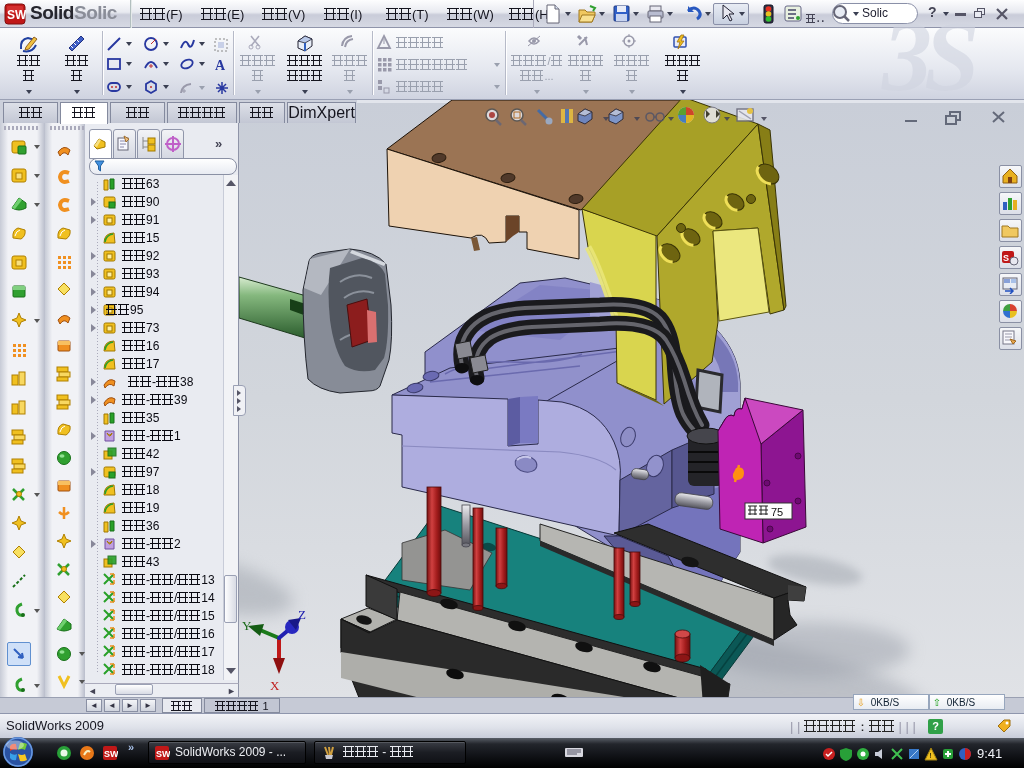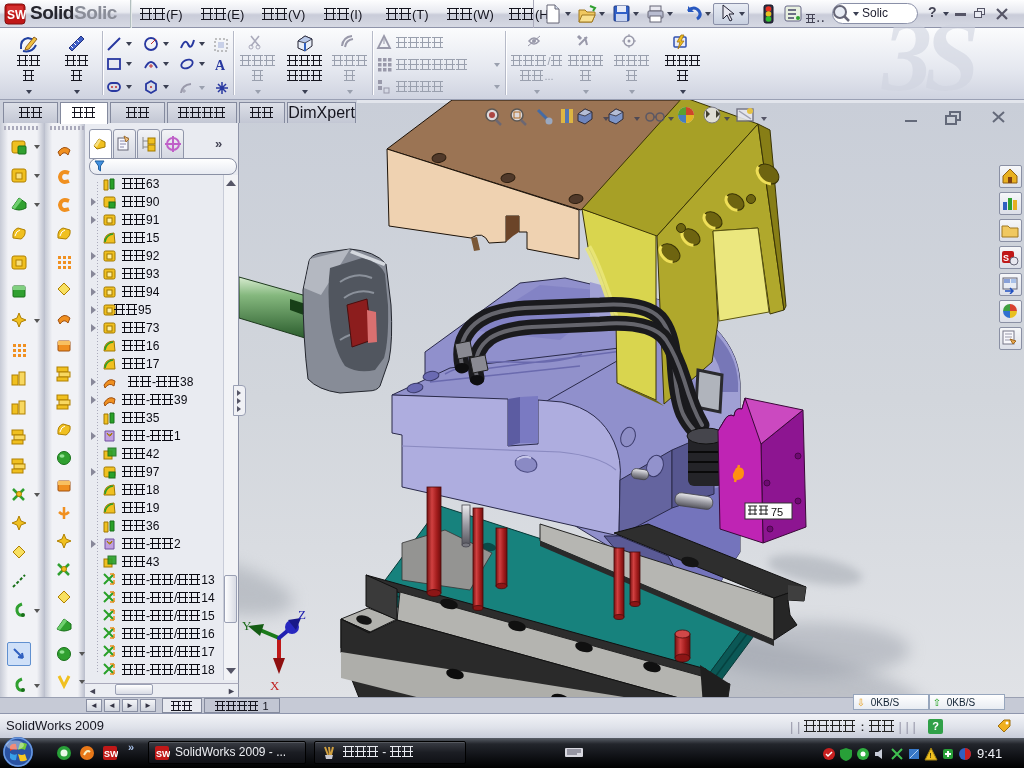--- a/index.html
+++ b/index.html
@@ -744,21 +744,21 @@
 <svg class="abs" style="left:102px;top:284px" width="15" height="15" viewBox="0 0 15 15">
     <rect x="2" y="3" width="11" height="10" rx="1.5" fill="#f0c020" stroke="#a07800"></rect>
     <rect x="5" y="6" width="5" height="5" fill="#fff0a0" stroke="#a07800"></rect>
   </svg>
 <div class="trow" style="left:122px;top:285px"><i class="k"></i><i class="k"></i><s>94</s></div>
 <div class="abs" style="left:91px;top:306px;width:0;height:0;border-top:4px solid transparent;border-bottom:4px solid transparent;border-left:5px solid #889"></div>
 <svg class="abs" style="left:102px;top:302px" width="15" height="15" viewBox="0 0 15 15">
     <rect x="2" y="3" width="11" height="10" rx="1.5" fill="#f0c020" stroke="#a07800"></rect>
     <rect x="5" y="6" width="5" height="5" fill="#fff0a0" stroke="#a07800"></rect>
   </svg>
-<div class="trow" style="left:114px;top:303px"><i class="k"></i><i class="k"></i><s>95</s></div>
+<div class="trow" style="left:106px;top:303px"><i class="k"></i><i class="k"></i><s>95</s></div>
 <div class="abs" style="left:91px;top:324px;width:0;height:0;border-top:4px solid transparent;border-bottom:4px solid transparent;border-left:5px solid #889"></div>
 <svg class="abs" style="left:102px;top:320px" width="15" height="15" viewBox="0 0 15 15">
     <rect x="2" y="3" width="11" height="10" rx="1.5" fill="#f0c020" stroke="#a07800"></rect>
     <rect x="5" y="6" width="5" height="5" fill="#fff0a0" stroke="#a07800"></rect>
   </svg>
 <div class="trow" style="left:122px;top:321px"><i class="k"></i><i class="k"></i><s>73</s></div>
 <svg class="abs" style="left:102px;top:338px" width="15" height="15" viewBox="0 0 15 15">
     <path d="M2,13 Q2,3 12,3 L13,13 Z" fill="#f0c020" stroke="#a07800"></path>
     <path d="M3,12 Q4,5 11,4" stroke="#28a028" stroke-width="1.5" fill="none"></path>
   </svg>

